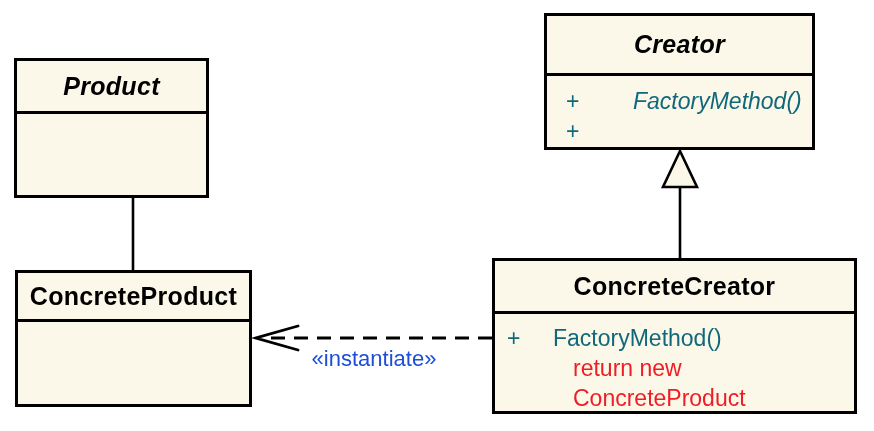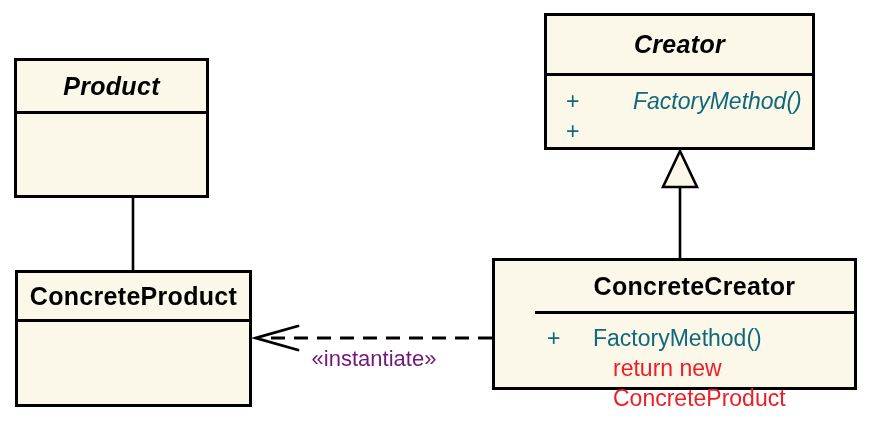--- a/index.html
+++ b/index.html
@@ -46,32 +46,32 @@
   #box-creator { left: 544px; top: 13px; width: 271px; height: 137px; }
   #box-creator .title { height: 60px; }
   #box-creator .body { padding: 10px 0 0 19px; }
   #box-creator .vis { width: 67px; }
 
   
   #box-concrete-product { left: 15px; top: 270px; width: 237px; height: 137px; }
   #box-concrete-product .title { height: 49px; }
 
   
-  #box-concrete-creator { left: 492px; top: 258px; width: 365px; height: 132px; padding-left: 40px; }
+  #box-concrete-creator { left: 492px; top: 258px; width: 365px; height: 156px; }
   #box-concrete-creator .title { height: 53px; }
   #box-concrete-creator .body { padding: 9px 0 0 12px; }
   #box-concrete-creator .vis { width: 46px; }
   #box-concrete-creator .row.note .m { padding-left: 20px; }
 
   .edge-label {
     position: absolute;
     left: 288px; top: 346px; width: 172px;
     text-align: center;
     font-size: 22px;
-    color: #701a75;
+    color: #1d4ed8;
     white-space: nowrap;
   }
 </style>
 </head>
 <body>
 
 <div class="canvas">
 
   <svg class="edges" width="874" height="431" viewBox="0 0 874 431">
     <g>

